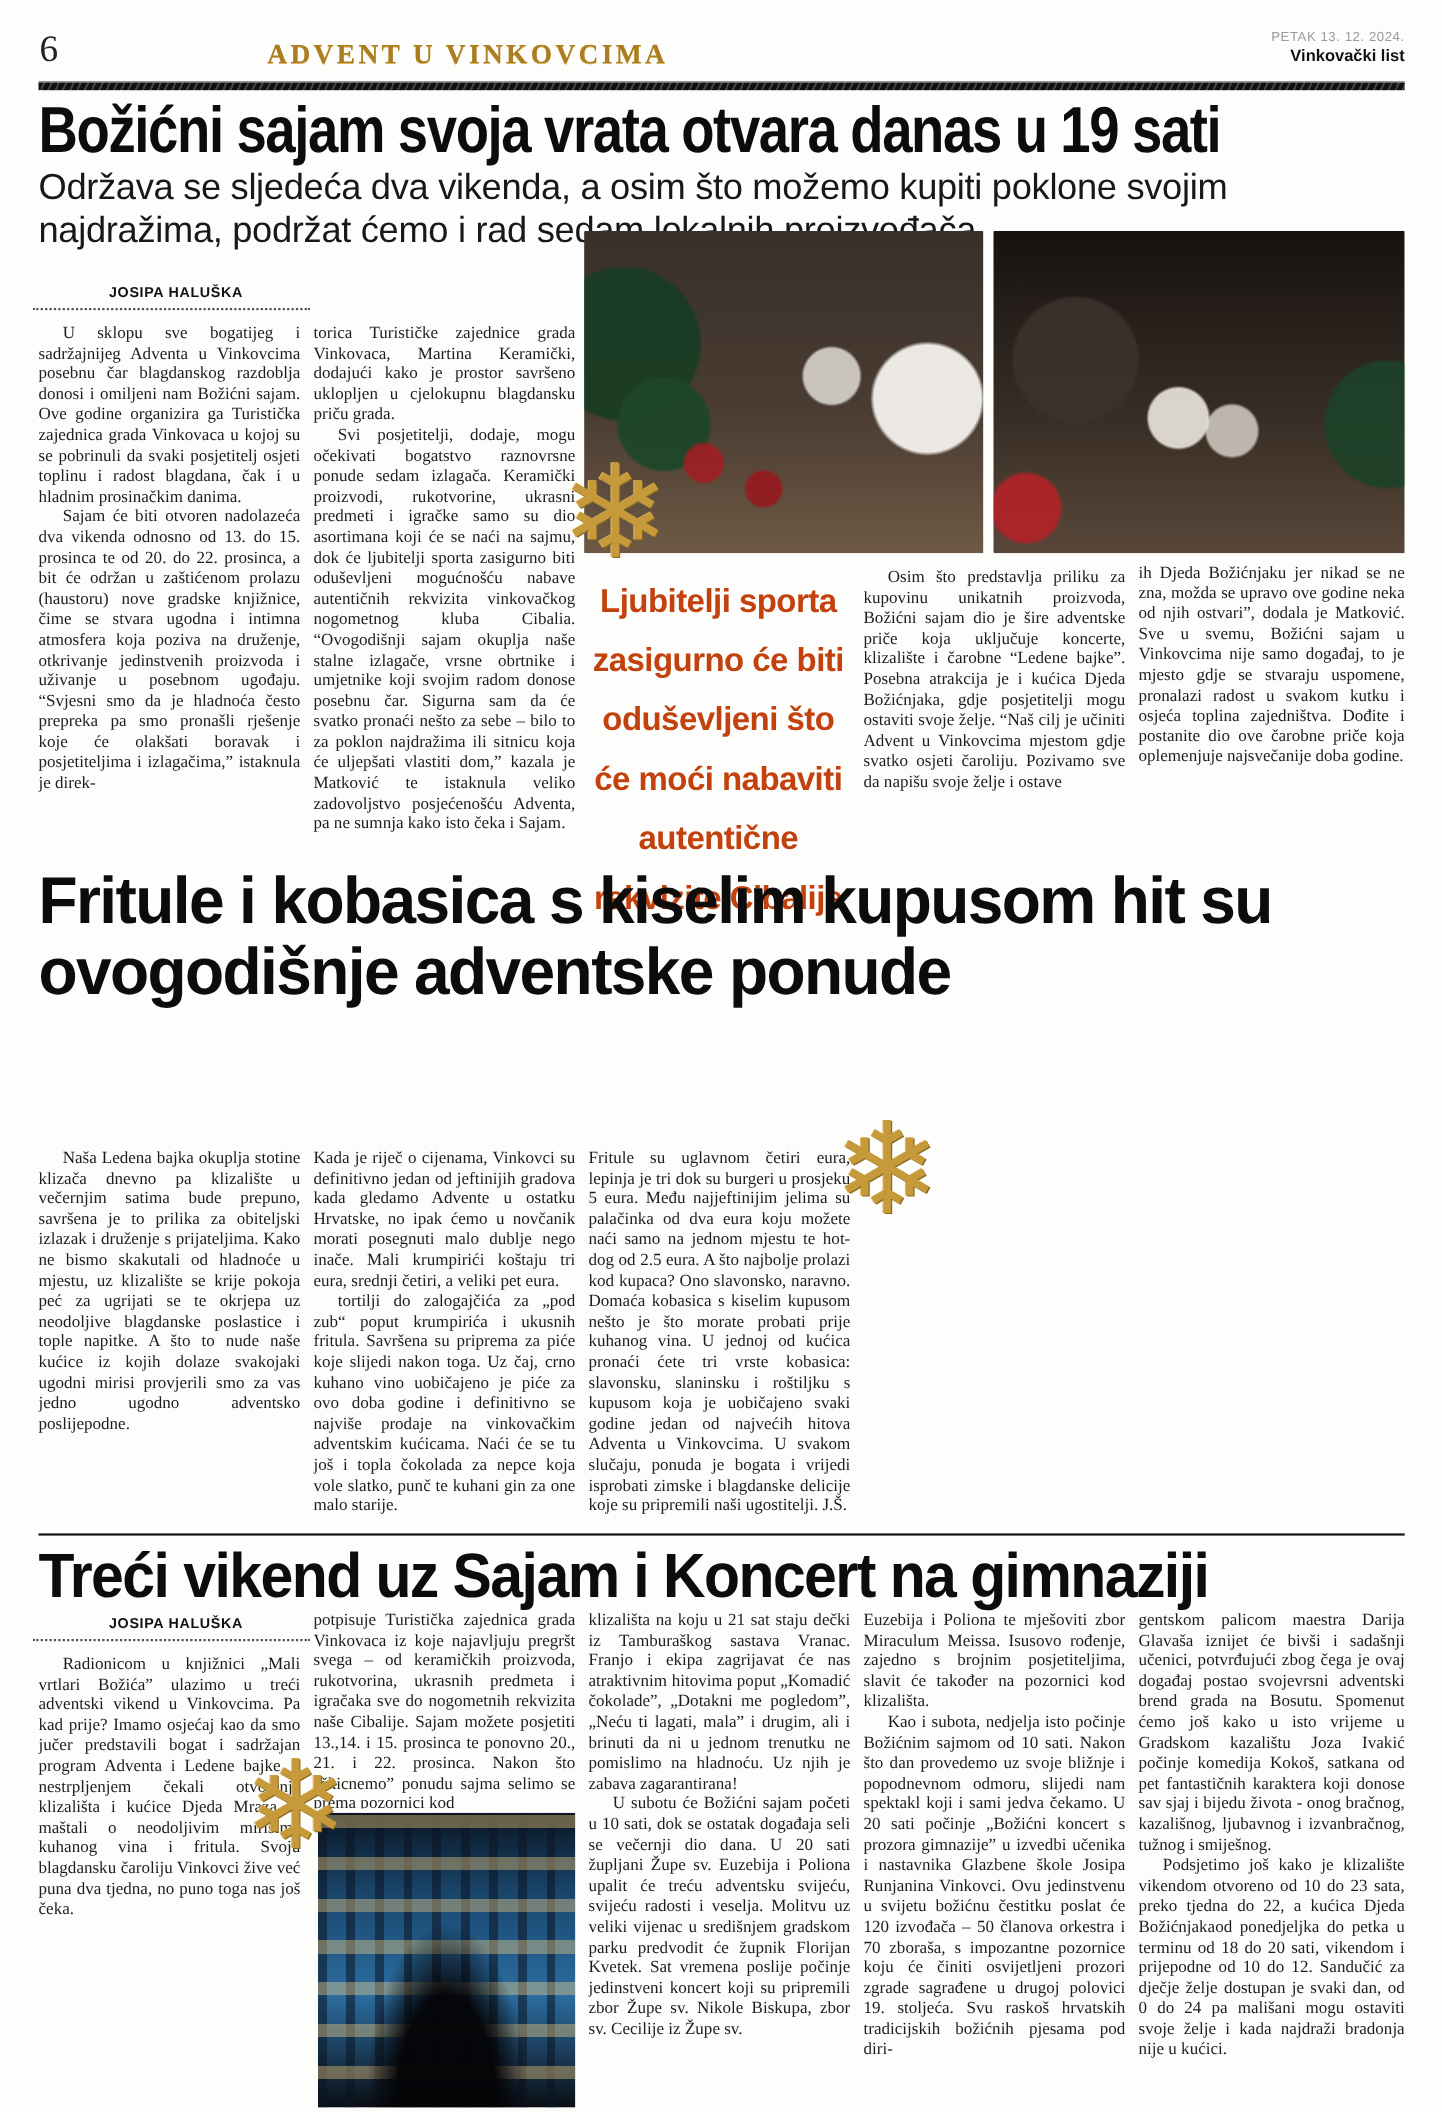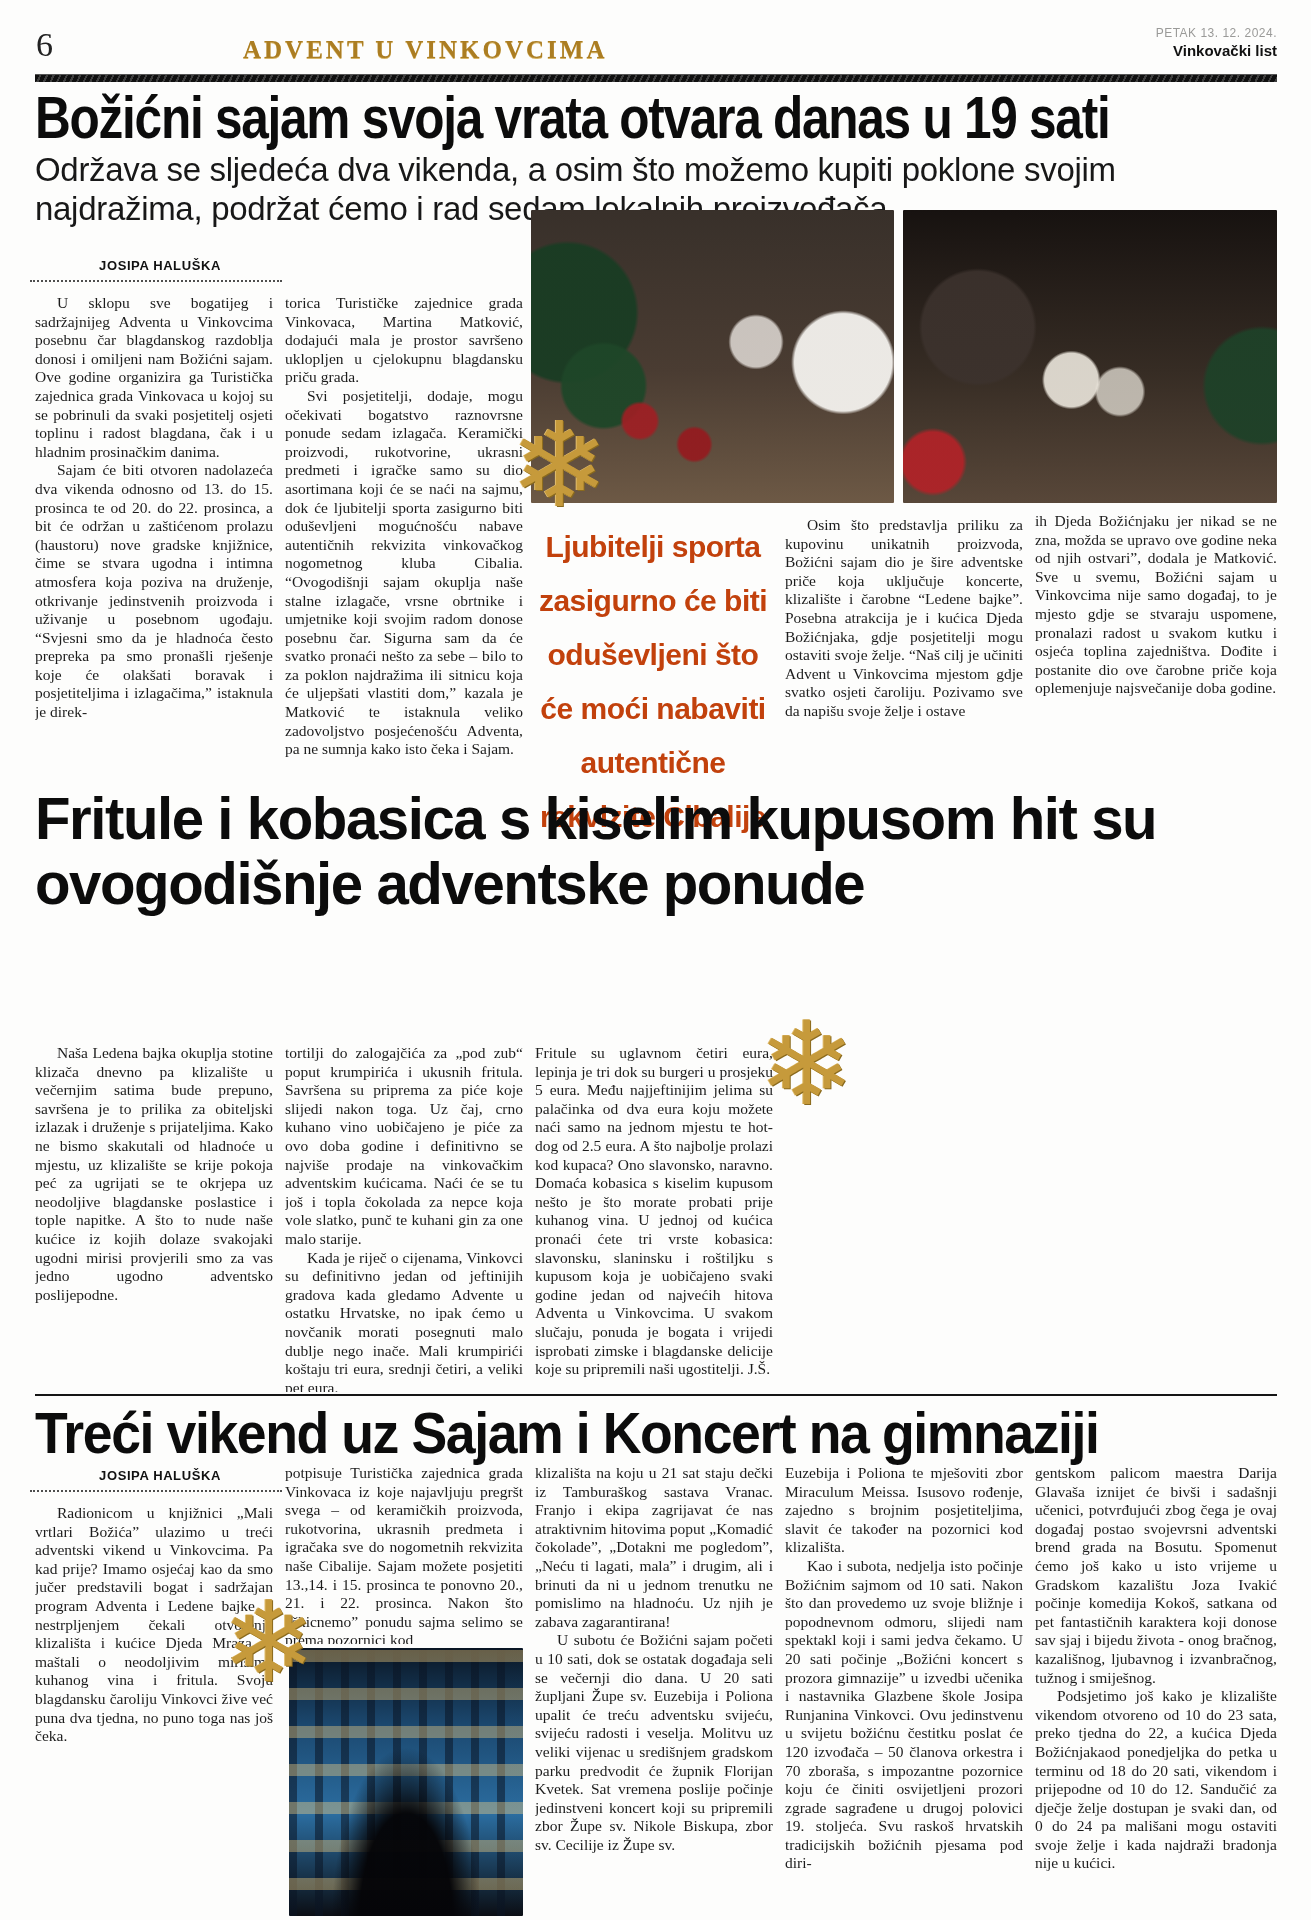--- a/index.html
+++ b/index.html
@@ -105,21 +105,21 @@
   <div class="subhead sh-fair">Održava se sljedeća dva vikenda, a osim što možemo kupiti poklone svojim najdražima, podržat ćemo i rad sedam lokalnih proizvođača</div>
 
   <div class="byline" style="left:35px;top:258px;">JOSIPA HALUŠKA</div>
   <div class="dotted-rule" style="left:30px;top:280px;"></div>
 
   <div class="col" style="left:35px;top:294px;height:502px;">
       <p>U sklopu sve bogatijeg i sadržajnijeg Adventa u Vinkovcima posebnu čar blagdanskog razdoblja donosi i omiljeni nam Božićni sajam. Ove godine organizira ga Turistička zajednica grada Vinkovaca u kojoj su se pobrinuli da svaki posjetitelj osjeti toplinu i radost blagdana, čak i u hladnim prosinačkim danima.</p>
       <p>Sajam će biti otvoren nadolazeća dva vikenda odnosno od 13. do 15. prosinca te od 20. do 22. prosinca, a bit će održan u zaštićenom prolazu (haustoru) nove gradske knjižnice, čime se stvara ugodna i intimna atmosfera koja poziva na druženje, otkrivanje jedinstvenih proizvoda i uživanje u posebnom ugođaju. “Svjesni smo da je hladnoća često prepreka pa smo pronašli rješenje koje će olakšati boravak i posjetiteljima i izlagačima,” istaknula je direk-</p>
     </div>
   <div class="col" style="left:285px;top:294px;height:502px;" data-continues="true">
-      <p>torica Turističke zajednice grada Vinkovaca, Martina Matković, dodajući mala je prostor savršeno uklopljen u cjelokupnu blagdansku priču grada.</p>
+      <p>torica Turističke zajednice grada Vinkovaca, Martina Keramički, dodajući kako je prostor savršeno uklopljen u cjelokupnu blagdansku priču grada.</p>
       <p>Svi posjetitelji, dodaje, mogu očekivati bogatstvo raznovrsne ponude sedam izlagača. Keramički proizvodi, rukotvorine, ukrasni predmeti i igračke samo su dio asortimana koji će se naći na sajmu, dok će ljubitelji sporta zasigurno biti oduševljeni mogućnošću nabave autentičnih rekvizita vinkovačkog nogometnog kluba Cibalia. “Ovogodišnji sajam okuplja naše stalne izlagače, vrsne obrtnike i umjetnike koji svojim radom donose posebnu čar. Sigurna sam da će svatko pronaći nešto za sebe – bilo to za poklon najdražima ili sitnicu koja će uljepšati vlastiti dom,” kazala je Matković te istaknula veliko zadovoljstvo posjećenošću Adventa, pa ne sumnja kako isto čeka i Sajam.</p>
     </div>
 
   <div class="photo photo-a"></div>
   <div class="photo photo-b"></div>
   <div class="snowflake sf-1">❄</div>
 
   <div class="pull-quote">Ljubitelji sporta zasigurno će biti oduševljeni što će moći nabaviti autentične rekvizite Cibalije</div>
   <div class="col" style="left:1035px;top:512px;width:242px;height:286px;" data-continues="true">
       <p>ih Djeda Božićnjaku jer nikad se ne zna, možda se upravo ove godine neka od njih ostvari”, dodala je Matković. Sve u svemu, Božićni sajam u Vinkovcima nije samo događaj, to je mjesto gdje se stvaraju uspomene, pronalazi radost u svakom kutku i osjeća toplina zajedništva. Dođite i postanite dio ove čarobne priče koja oplemenjuje najsvečanije doba godine.</p>
@@ -127,22 +127,22 @@
   <div class="col" style="left:785px;top:516px;height:282px;">
       <p>Osim što predstavlja priliku za kupovinu unikatnih proizvoda, Božićni sajam dio je šire adventske priče koja uključuje koncerte, klizalište i čarobne “Ledene bajke”. Posebna atrakcija je i kućica Djeda Božićnjaka, gdje posjetitelji mogu ostaviti svoje želje. “Naš cilj je učiniti Advent u Vinkovcima mjestom gdje svatko osjeti čaroliju. Pozivamo sve da napišu svoje želje i ostave</p>
     </div>
 
   <h1 class="headline h-food" style="margin:0;">Fritule i kobasica s kiselim kupusom hit su ovogodišnje adventske ponude</h1>
 
   <div class="col" style="left:35px;top:1044px;height:348px;">
       <p>Naša Ledena bajka okuplja stotine klizača dnevno pa klizalište u večernjim satima bude prepuno, savršena je to prilika za obiteljski izlazak i druženje s prijateljima. Kako ne bismo skakutali od hladnoće u mjestu, uz klizalište se krije pokoja peć za ugrijati se te okrjepa uz neodoljive blagdanske poslastice i tople napitke. A što to nude naše kućice iz kojih dolaze svakojaki ugodni mirisi provjerili smo za vas jedno ugodno adventsko poslijepodne.</p>
     </div>
   <div class="col" style="left:285px;top:1044px;height:348px;" data-continues="true">
+      <p>Kada je riječ o cijenama, Vinkovci su definitivno jedan od jeftinijih gradova kada gledamo Advente u ostatku Hrvatske, no ipak ćemo u novčanik morati posegnuti malo dublje nego inače. Mali krumpirići koštaju tri eura, srednji četiri, a veliki pet eura.</p>
       <p>tortilji do zalogajčića za „pod zub“ poput krumpirića i ukusnih fritula. Savršena su priprema za piće koje slijedi nakon toga. Uz čaj, crno kuhano vino uobičajeno je piće za ovo doba godine i definitivno se najviše prodaje na vinkovačkim adventskim kućicama. Naći će se tu još i topla čokolada za nepce koja vole slatko, punč te kuhani gin za one malo starije.</p>
-      <p>Kada je riječ o cijenama, Vinkovci su definitivno jedan od jeftinijih gradova kada gledamo Advente u ostatku Hrvatske, no ipak ćemo u novčanik morati posegnuti malo dublje nego inače. Mali krumpirići koštaju tri eura, srednji četiri, a veliki pet eura.</p>
     </div>
   <div class="col" style="left:535px;top:1044px;height:348px;" data-continues="true">
       <p>Fritule su uglavnom četiri eura, lepinja je tri dok su burgeri u prosjeku 5 eura. Među najjeftinijim jelima su palačinka od dva eura koju možete naći samo na jednom mjestu te hot-dog od 2.5 eura. A što najbolje prolazi kod kupaca? Ono slavonsko, naravno. Domaća kobasica s kiselim kupusom nešto je što morate probati prije kuhanog vina. U jednoj od kućica pronaći ćete tri vrste kobasica: slavonsku, slaninsku i roštiljku s kupusom koja je uobičajeno svaki godine jedan od najvećih hitova Adventa u Vinkovcima. U svakom slučaju, ponuda je bogata i vrijedi isprobati zimske i blagdanske delicije koje su pripremili naši ugostitelji. J.Š.</p>
     </div>
 
   <div class="photo photo-c"></div>
   <div class="snowflake sf-2">❄</div>
 
   <div class="thin-rule"></div>
 

